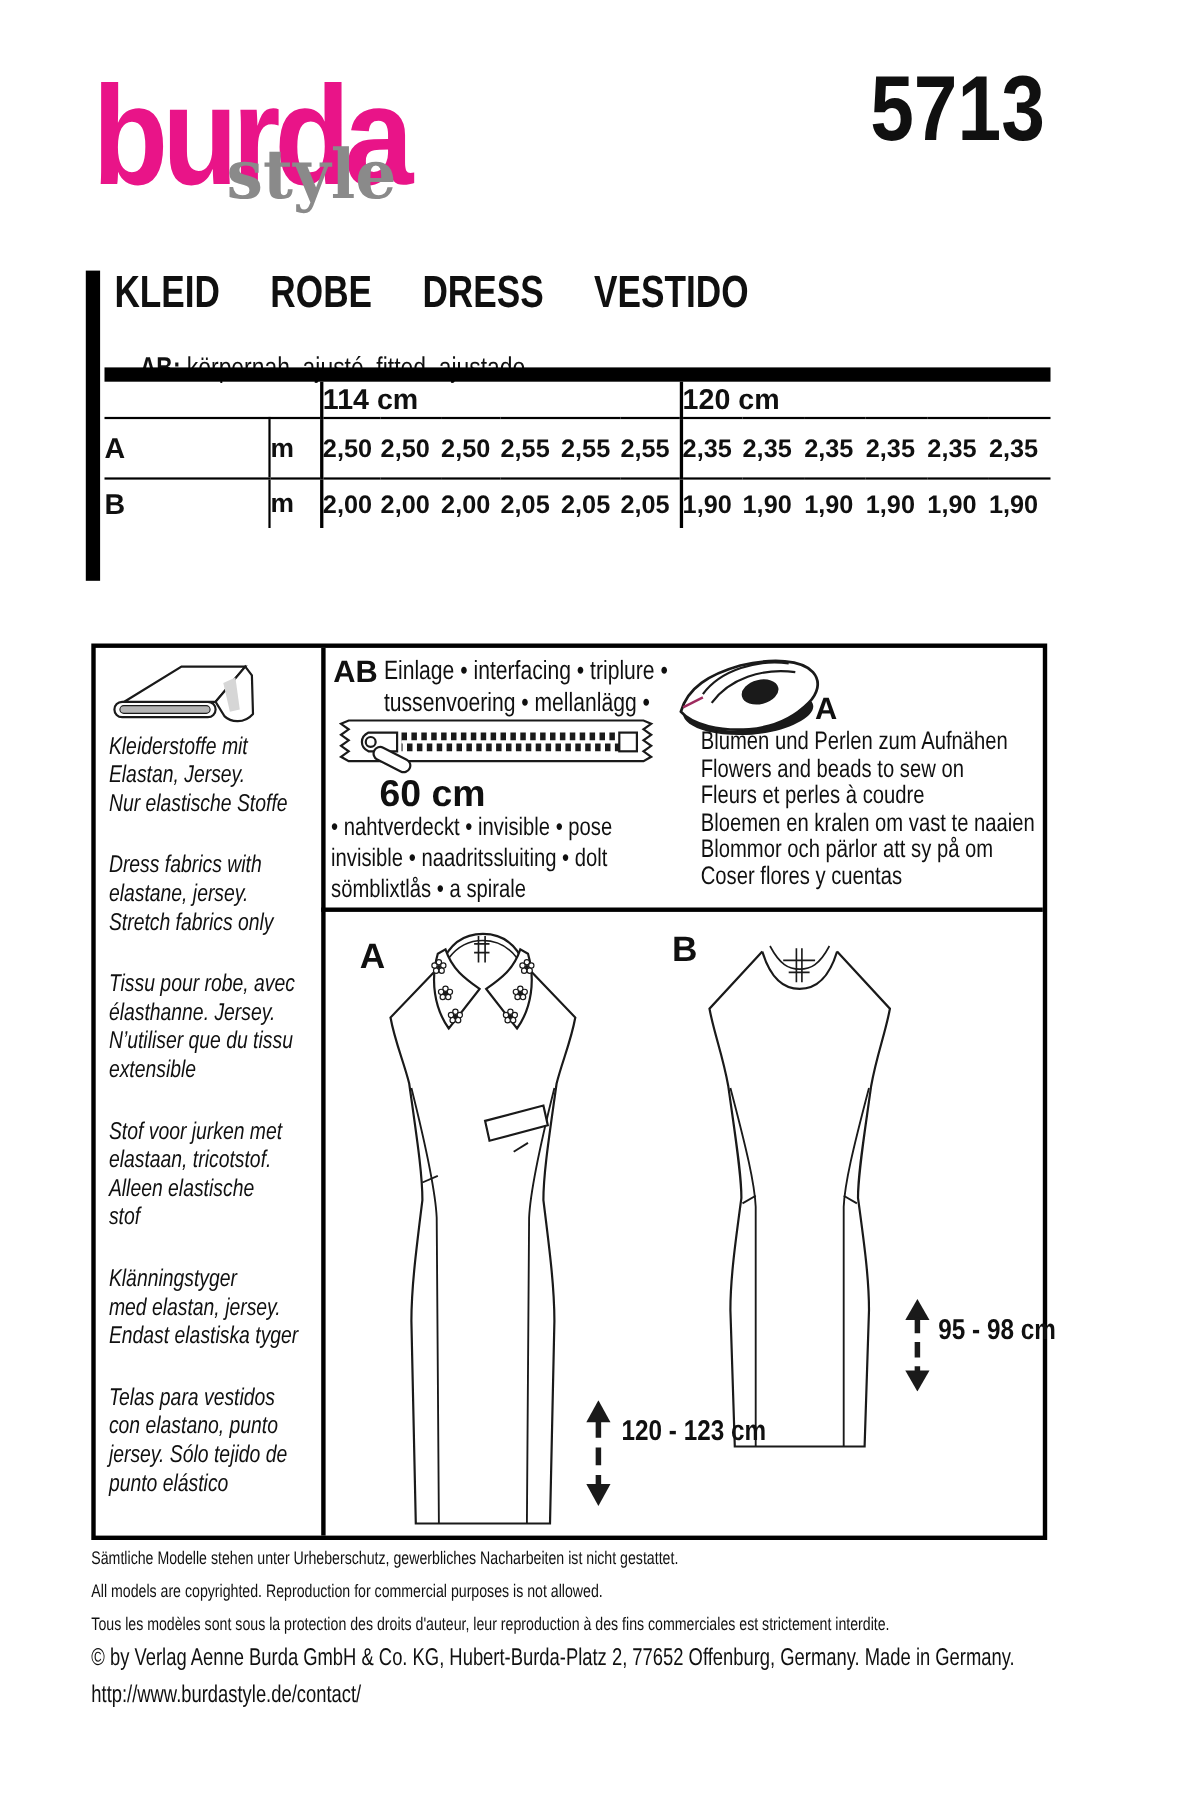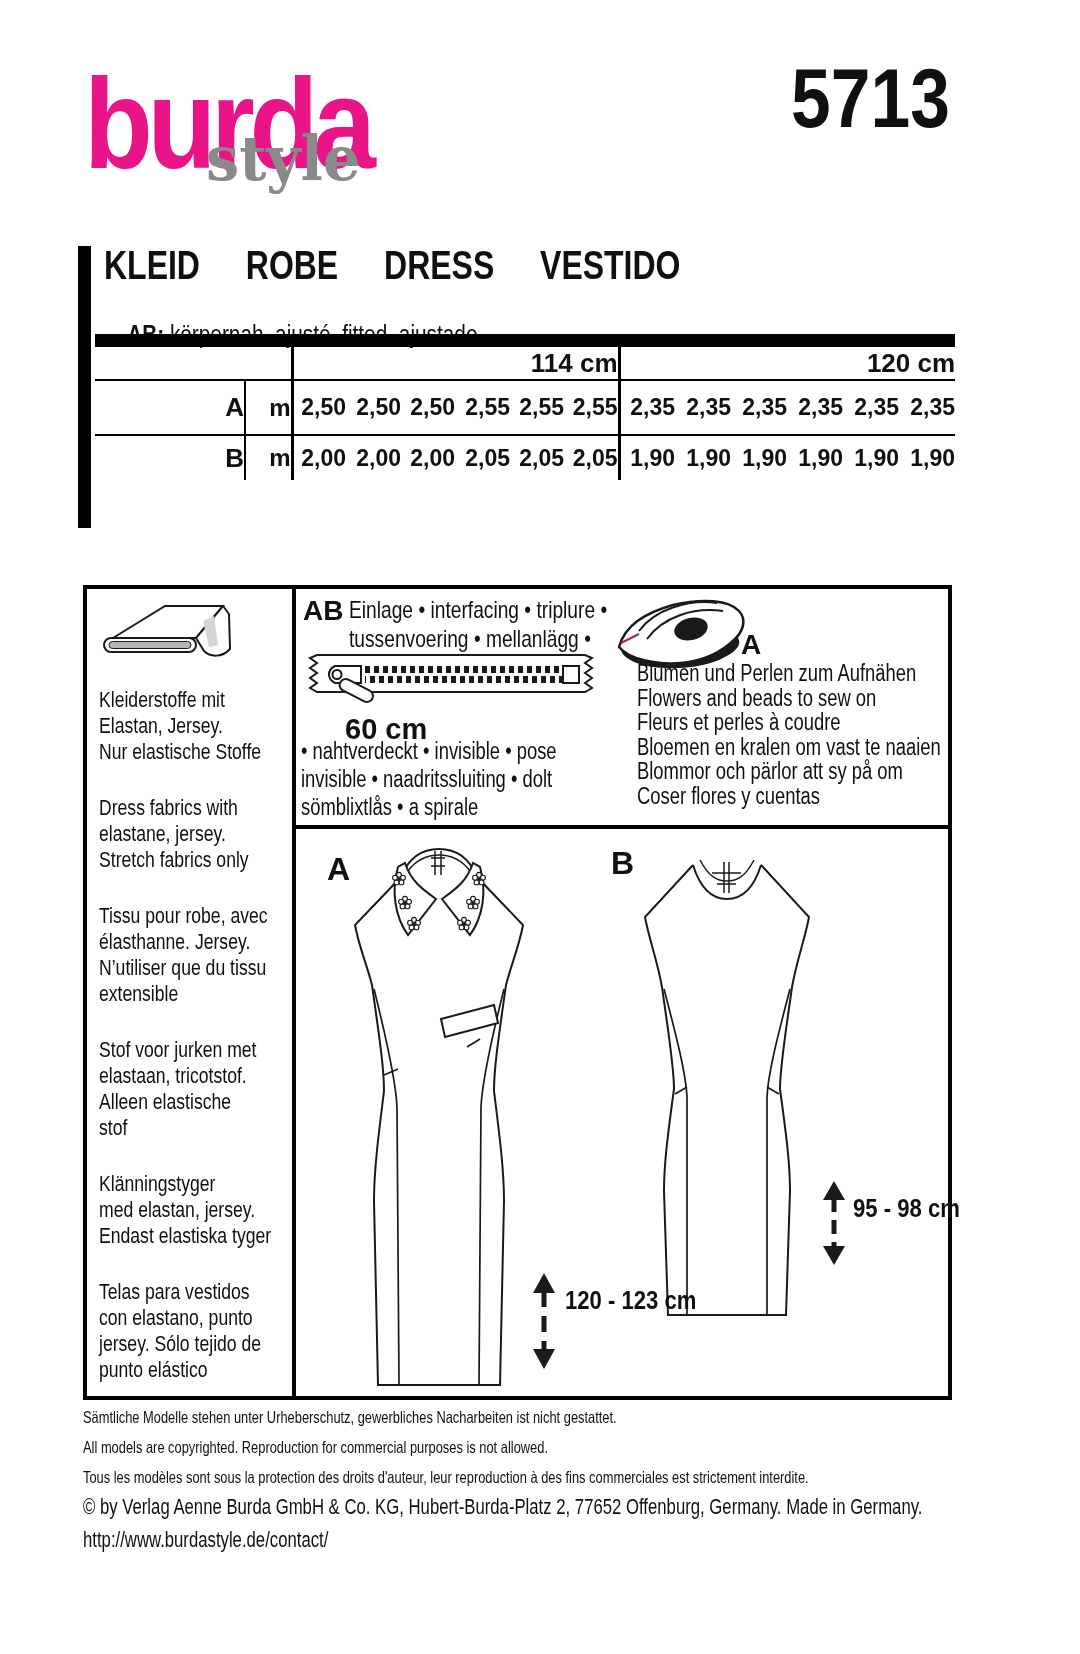--- a/index.html
+++ b/index.html
@@ -17,43 +17,43 @@
   .title-bar{left:78px;top:246px;width:13px;height:282px;background:#000;}
   .title-main{left:104px;top:243px;font-size:41px;font-weight:bold;white-space:pre;
               word-spacing:18px;transform:scaleX(.78);transform-origin:0 0;line-height:1.1;}
   .title-sub{left:104px;top:291px;font-size:26px;white-space:pre;transform:scaleX(.8);
              transform-origin:0 0;line-height:1.1;}
   .title-sub .bold{font-weight:bold;}
   
   .t-topbar{left:95px;top:334px;width:860px;height:13px;background:#000;}
   .ftable{left:95px;top:347px;width:860px;}
   .ftable table{border-collapse:collapse;table-layout:fixed;width:860px;}
-  .ftable td{padding:0;text-align:right;vertical-align:middle;font-weight:bold;}
+  .ftable td{padding:0;text-align:left;vertical-align:middle;font-weight:bold;}
   tr.r1{height:33px;} tr.r2{height:55px;} tr.r3{height:55px;} tr.r4{height:45px;}
   .bb{border-bottom:2px solid #000;}
   .bl3{border-left:3px solid #000;}
   .bl2{border-left:2px solid #000;}
   .c-group{font-size:26px;}
   .c-label{text-align:left;padding-left:8px;font-size:22px;line-height:25px;white-space:pre;}
   .c-eur{font-size:23px;}
   .sz{font-size:23px;}
   .val{font-size:23px;}
   .c-view{text-align:left;padding-left:10px;font-size:26px;}
   .c-unit{text-align:right;padding-right:5px;font-size:24px;}
   
   .main-box{left:83px;top:585px;width:869px;height:815px;border:4px solid #000;box-sizing:border-box;}
   .div-v{left:205px;top:0;width:4px;height:807px;background:#000;}
   .div-h{left:205px;top:236px;width:656px;height:4px;background:#000;}
   .cond{white-space:pre;transform:scaleX(.8);transform-origin:0 0;}
-  .fab-notes{left:12px;top:98px;}
+  .fab-notes{left:12px;top:76px;font-style:italic;}
   .fab-notes p{margin:0 0 30px 0;font-size:22px;line-height:26px;white-space:pre;
                transform:scaleX(.8);transform-origin:0 0;}
   .ab-label{left:216px;top:6px;font-size:28px;font-weight:bold;}
   .interfacing{left:262px;top:6px;font-size:24px;line-height:29px;}
-  .zip-len{left:258px;top:124px;font-size:29px;font-weight:bold;}
+  .zip-len{left:258px;top:114px;font-size:34px;font-weight:bold;}
   .zip-type{left:214px;top:148px;font-size:23px;line-height:28px;}
   .trim-label{left:654px;top:40px;font-size:28px;font-weight:bold;}
   .trim{left:550px;top:72px;font-size:23px;line-height:24.5px;}
   .view-a-label{left:240px;top:262px;font-size:32px;font-weight:bold;}
   .view-b-label{left:524px;top:256px;font-size:32px;font-weight:bold;}
   .len-text{font-size:26px;font-weight:bold;white-space:pre;transform:scaleX(.85);transform-origin:0 0;}
   
   .f-small{left:83px;font-size:16.5px;white-space:pre;transform:scaleX(.78);transform-origin:0 0;}
   .f-big{left:83px;font-size:22px;white-space:pre;transform:scaleX(.76);transform-origin:0 0;}
   svg{display:block;}

